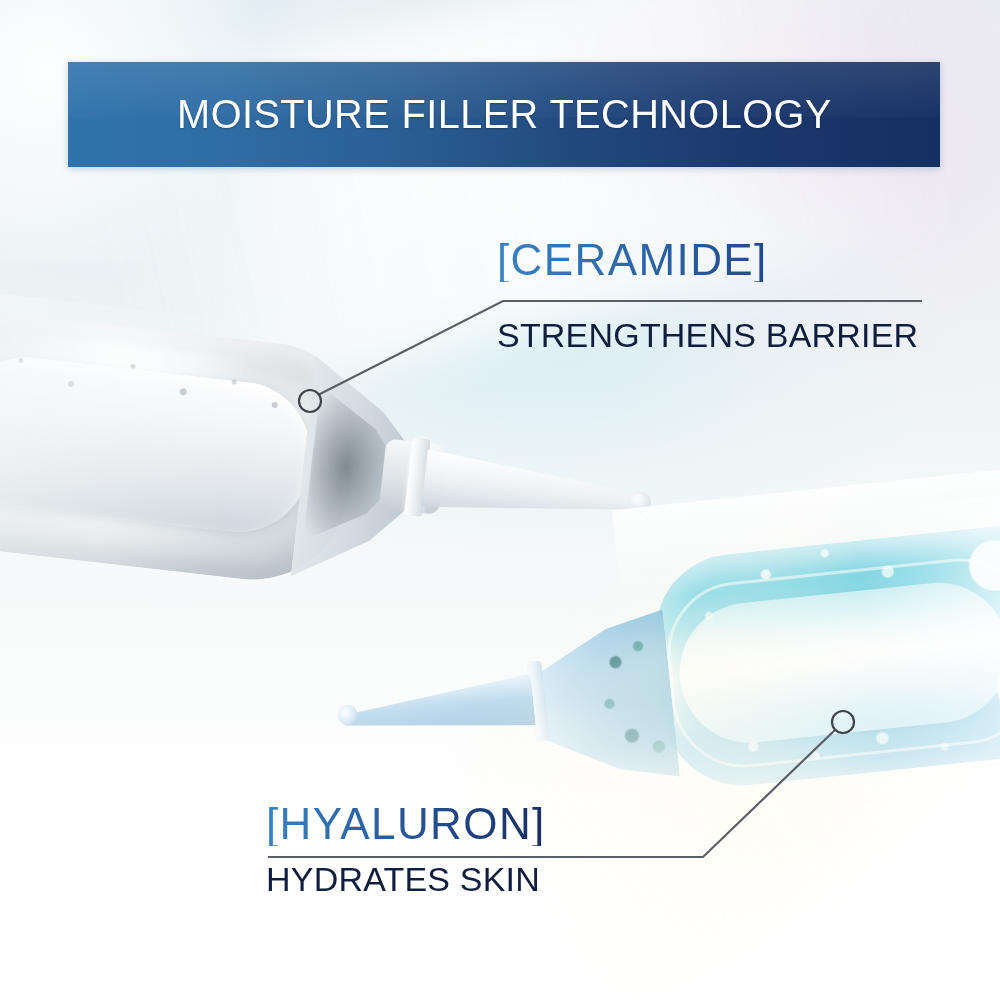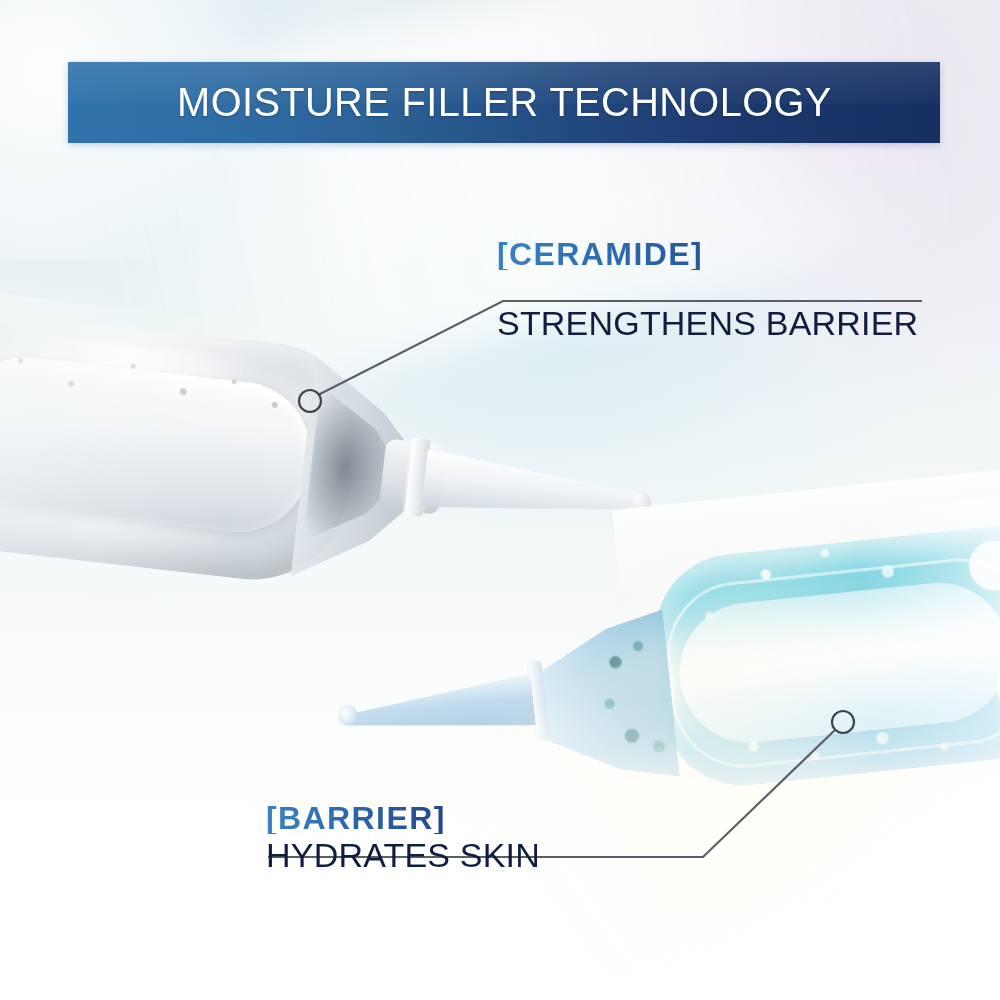--- a/index.html
+++ b/index.html
@@ -23,21 +23,21 @@
   .bg-glow-left{position:absolute;left:-120px;top:-80px;width:420px;height:340px;
     background:radial-gradient(circle at 40% 45%,rgba(255,255,255,.95) 0%,rgba(255,255,255,.55) 40%,rgba(255,255,255,0) 70%);}
   .bg-bottom-white{position:absolute;left:0;bottom:0;width:1000px;height:300px;
     background:linear-gradient(180deg,rgba(255,255,255,0) 0%,rgba(255,255,255,.75) 45%,#ffffff 100%);}
   .bg-soft-ray{position:absolute;left:430px;top:780px;width:520px;height:300px;
     transform:rotate(-36deg);transform-origin:0 0;
     background:linear-gradient(90deg,rgba(255,253,246,0) 0%,rgba(255,252,240,.55) 50%,rgba(255,253,246,0) 100%);
     filter:blur(26px);}
 
   
-  .banner{position:absolute;left:68px;top:62px;width:872px;height:81px;
+  .banner{position:absolute;left:68px;top:62px;width:872px;height:105px;
     background:linear-gradient(90deg,#3073ab 0%,#2f6da4 18%,#2a5f94 38%,#22497f 58%,#1b386d 78%,#152f62 100%);
     box-shadow:0 2px 7px rgba(70,100,140,.28);
     display:flex;align-items:center;justify-content:center;}
   .banner-sheen{position:absolute;left:0;top:0;width:100%;height:52%;
     background:linear-gradient(180deg,rgba(255,255,255,.10) 0%,rgba(255,255,255,.02) 100%);pointer-events:none;}
   .banner-title{position:relative;color:#ffffff;font-size:41px;letter-spacing:.4px;
     font-weight:400;white-space:nowrap;transform:scaleX(.97);
     text-shadow:0 1px 2px rgba(10,30,60,.35);}
 
   
@@ -127,30 +127,30 @@
     background:linear-gradient(90deg,rgba(255,255,255,0) 0%,rgba(255,255,255,.55) 62%,rgba(255,255,255,.85) 100%);}
   .blue-fade-bottom{position:absolute;left:120px;bottom:-40px;width:620px;height:130px;
     background:linear-gradient(180deg,rgba(255,255,255,0) 0%,rgba(255,255,255,.85) 70%,#ffffff 100%);}
   .blue-fade-top{position:absolute;left:300px;top:-26px;width:620px;height:90px;
     background:linear-gradient(0deg,rgba(255,255,255,0) 0%,rgba(255,255,255,.6) 70%,rgba(255,255,255,.9) 100%);}
 
   
   .callout-svg{position:absolute;left:0;top:0;width:1000px;height:1000px;pointer-events:none;}
 
   .callout{position:absolute;}
-  .callout-heading{font-size:32px;font-weight:700;letter-spacing:1.4px;line-height:1;white-space:nowrap;}
+  .callout-heading{font-size:44px;font-weight:400;letter-spacing:1.4px;line-height:1;white-space:nowrap;}
   .grad-blue{background:linear-gradient(90deg,#3a82c4 0%,#2f6fb2 22%,#27589b 48%,#1f4280 72%,#17305f 100%);
     -webkit-background-clip:text;background-clip:text;color:transparent;
     -webkit-text-fill-color:transparent;}
   .callout-sub{font-size:34px;font-weight:400;letter-spacing:.2px;color:#101d3f;white-space:nowrap;line-height:1;}
 
   #callout-ceramide{left:497px;top:238px;}
   #callout-ceramide .callout-sub{margin-top:36px;}
   #callout-hyaluron{left:266px;top:802px;}
-  #callout-hyaluron .callout-sub{margin-top:4px;}
+  #callout-hyaluron .callout-sub{margin-top:16px;}
 </style>
 </head>
 <body>
 
 <div id="stage">
 
   <div class="bg-base"></div>
   <div class="bg-tint-topleft"></div>
   <div class="bg-tint-topright"></div>
   <div class="bg-tint-cyan"></div>
@@ -202,17 +202,17 @@
     <div class="banner-sheen"></div>
     <div class="banner-title">MOISTURE FILLER TECHNOLOGY</div>
   </div>
 
   <div class="callout" id="callout-ceramide">
     <div class="callout-heading grad-blue">[CERAMIDE]</div>
     <div class="callout-sub">STRENGTHENS BARRIER</div>
   </div>
 
   <div class="callout" id="callout-hyaluron">
-    <div class="callout-heading grad-blue">[BARRIER]</div>
+    <div class="callout-heading grad-blue">[HYALURON]</div>
     <div class="callout-sub">HYDRATES SKIN</div>
   </div>
 
 </div>
 
 </body></html>

